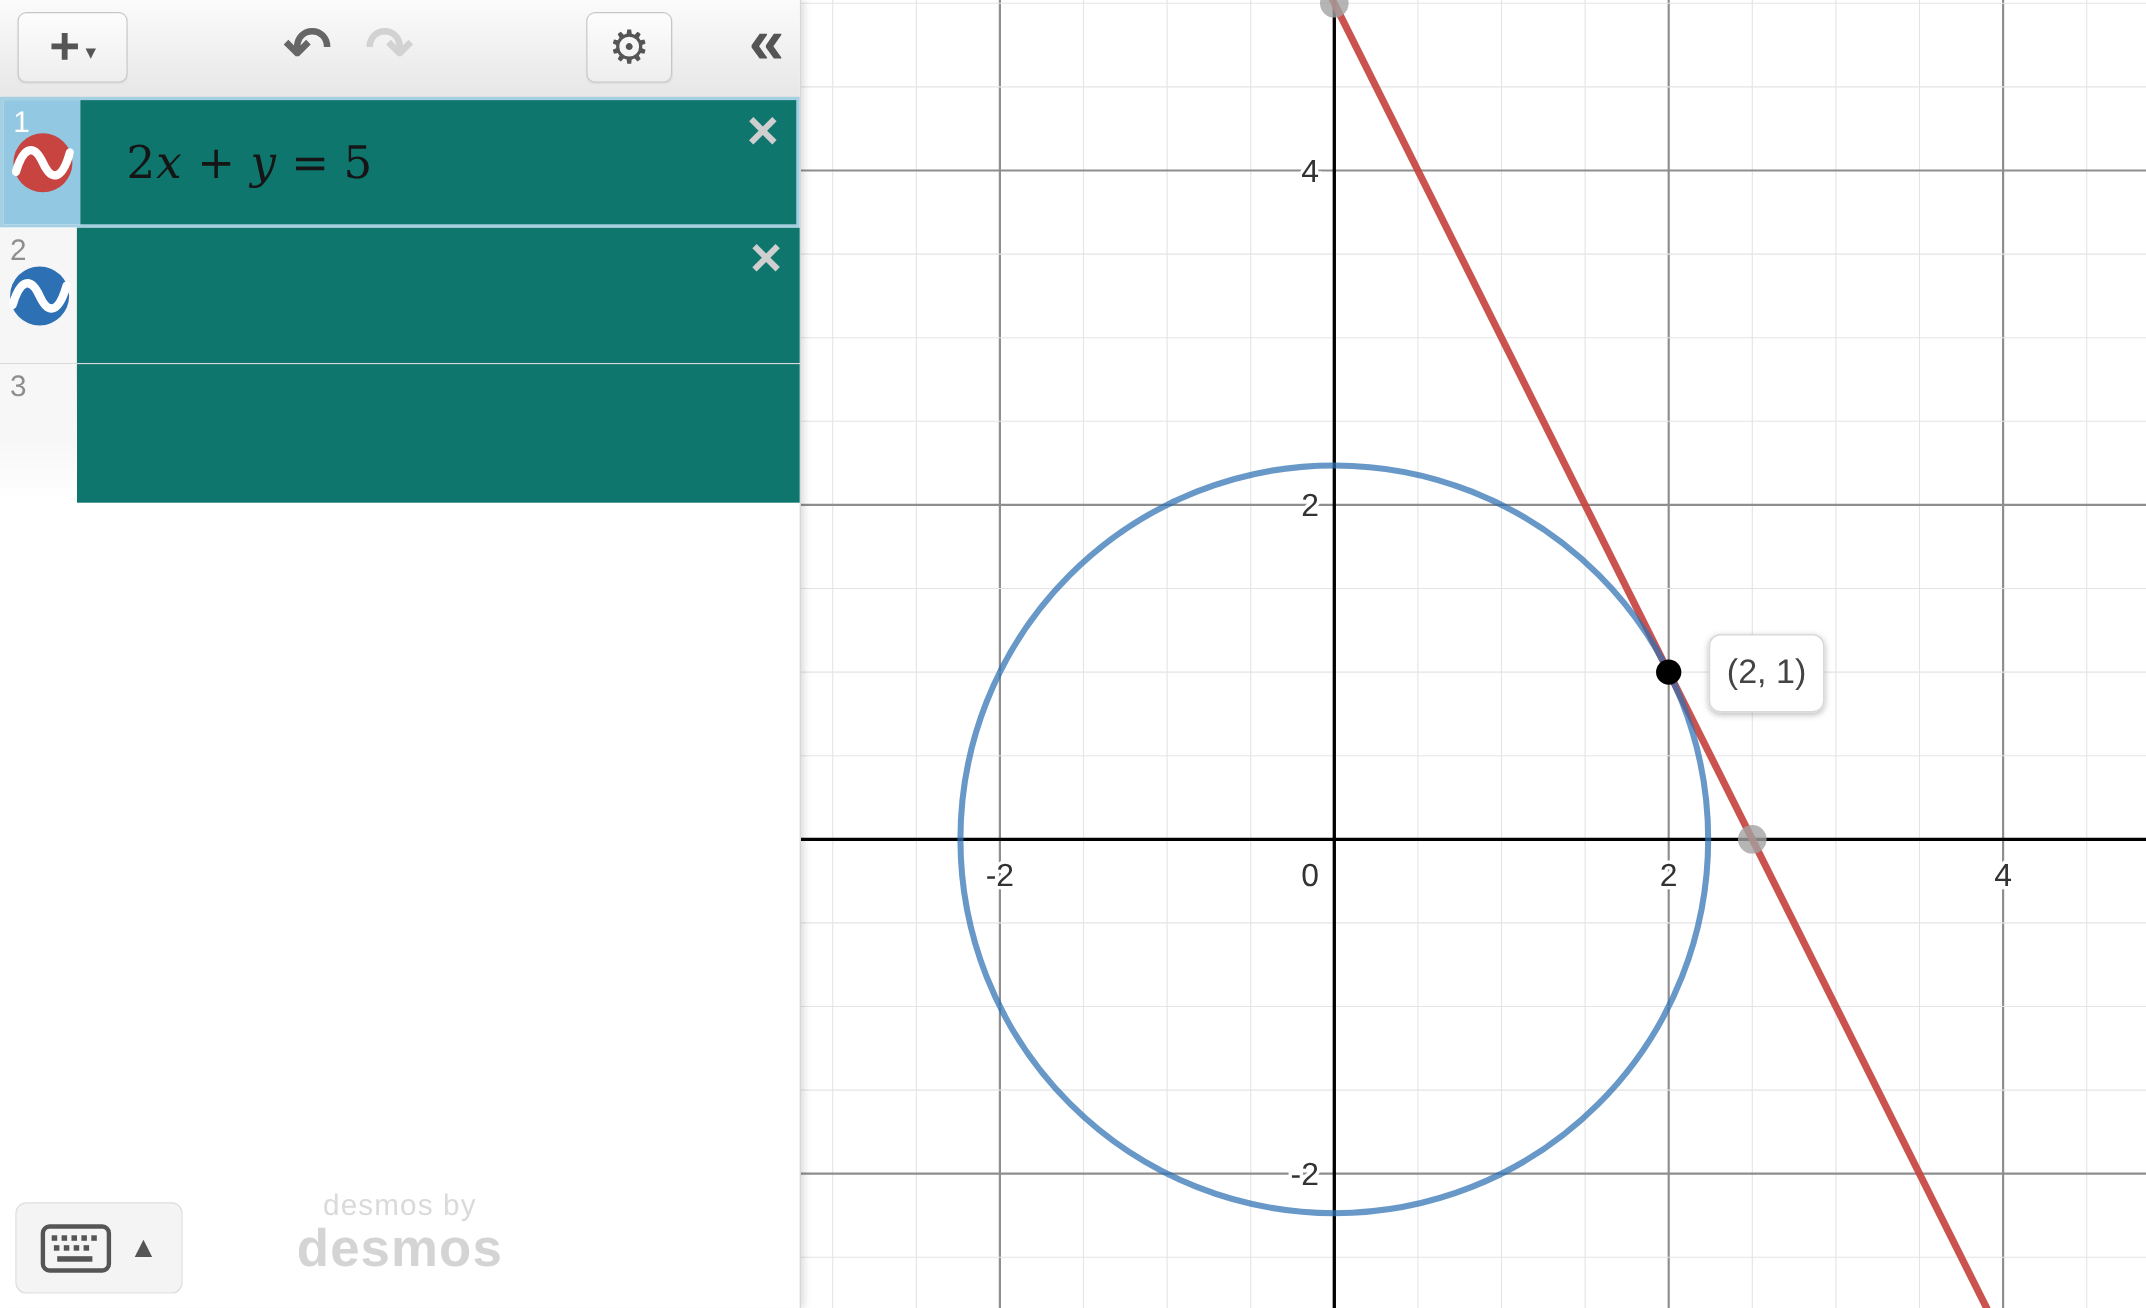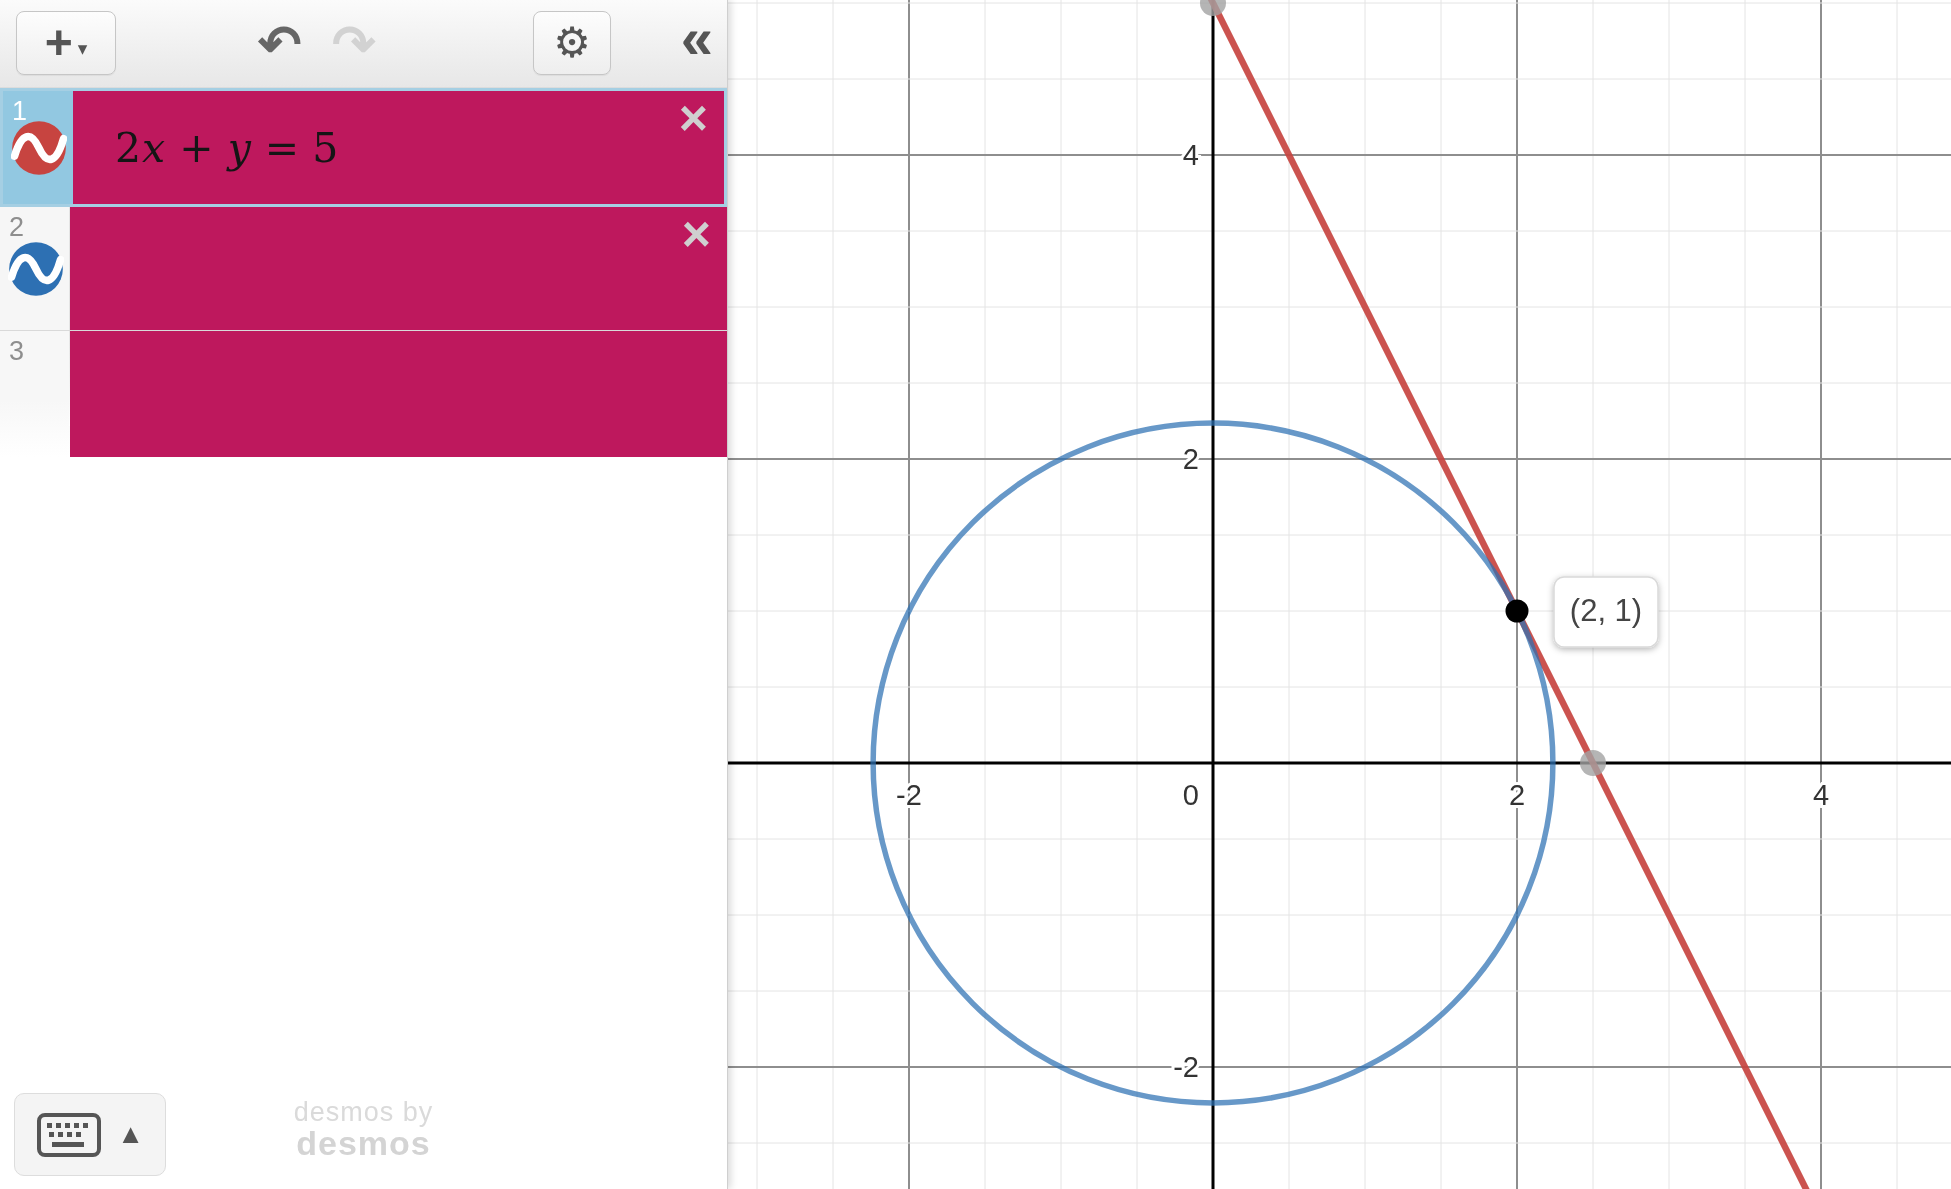--- a/index.html
+++ b/index.html
@@ -25,21 +25,21 @@
   .redo { left:332px; color:#d2d2d2; }
   .settings-btn { right:116px; top:11px; width:78px; height:64px; }
   .gear-glyph { font-size:42px; color:#555; line-height:1; }
   .collapse-btn { position:absolute; right:14px; top:6px; font-size:58px; font-weight:bold;
                   color:#555; cursor:pointer; line-height:1.1; }
 
   
   .row { position:relative; display:flex; background:#fff; }
   .row .gutter { position:relative; width:70px; background:#f6f6f6;
                  border-right:1px solid #e4e4e4; flex:none; cursor:pointer; }
-  .row .content { position:relative; flex:1; background:#be185d; display:flex;
+  .row .content { position:relative; flex:1; background:#0f766e; display:flex;
                   align-items:center; padding-left:42px; cursor:text; }
   .row-1 { height:119px; border:3px solid #a5cfe3; }
   .row-1 .gutter { background:#92c8e1; border-right:none; }
   .row-2 { height:124px; border-bottom:1px solid #d9d9d9; }
   .row-3 { height:126px; }
   .row-3 .gutter { background:linear-gradient(#f7f7f7 55%, #ffffff); border-right:none; }
   .row-3 .gutter::after { content:''; position:absolute; right:0; top:0; width:1px; height:75%;
                           background:linear-gradient(#e4e4e4,#fff); }
   .row-index { position:absolute; top:5px; left:9px; font-size:27px; color:#8e8e8e; }
   .row-1 .row-index { color:#fff; }
@@ -52,21 +52,21 @@
              color:#cfcfcf; line-height:1.1; cursor:pointer; }
 
   
   .kbd-btn { position:absolute; left:14px; bottom:13px; width:152px; height:83px;
              border:1px solid #ddd; border-radius:10px; background:#f4f4f4;
              display:flex; align-items:center; justify-content:center; gap:15px; cursor:pointer; }
   .kbd-caret { font-size:27px; color:#555; }
   .watermark { position:absolute; left:50%; transform:translateX(-50%); bottom:26px;
                text-align:center; user-select:none; }
   .wm-line1 { font-size:27px; color:#dadada; letter-spacing:1px; }
-  .wm-line2 { font-size:34px; font-weight:bold; color:#d4d4d4; letter-spacing:1px;
+  .wm-line2 { font-size:48px; font-weight:bold; color:#d4d4d4; letter-spacing:1px;
               margin-top:-4px; }
 
   
   .graph { position:relative; flex:1; background:#fff; }
   .graph svg { position:absolute; left:0; top:0; }
 </style>
 </head>
 <body>
 
 <div class="app">

